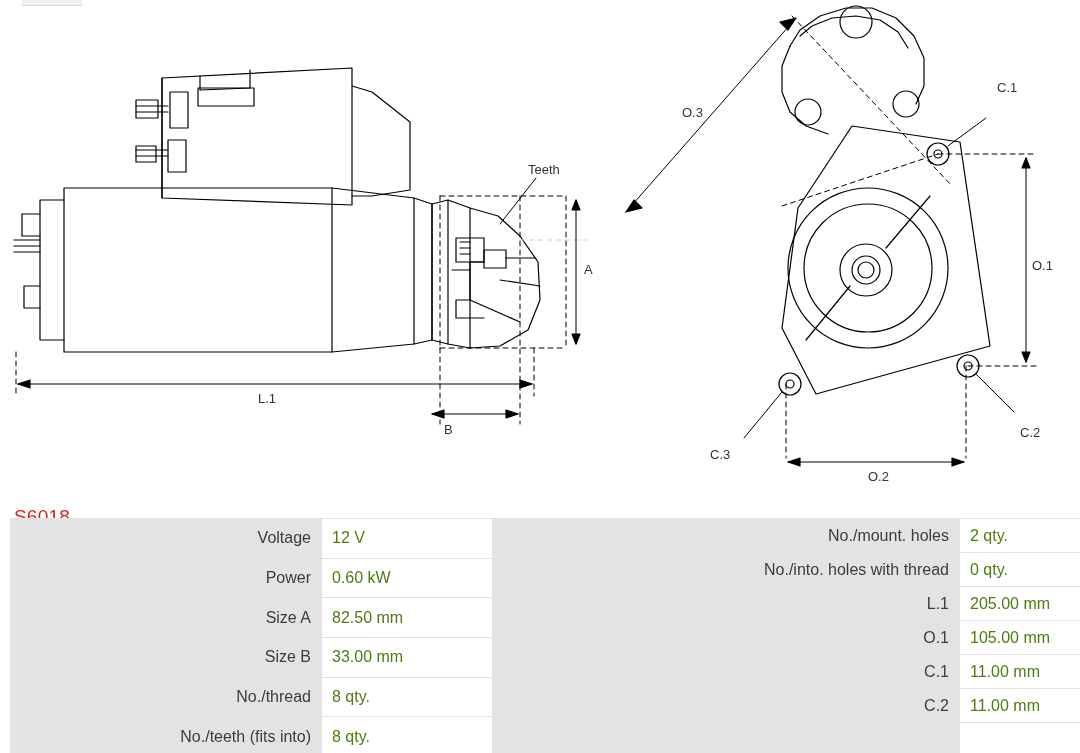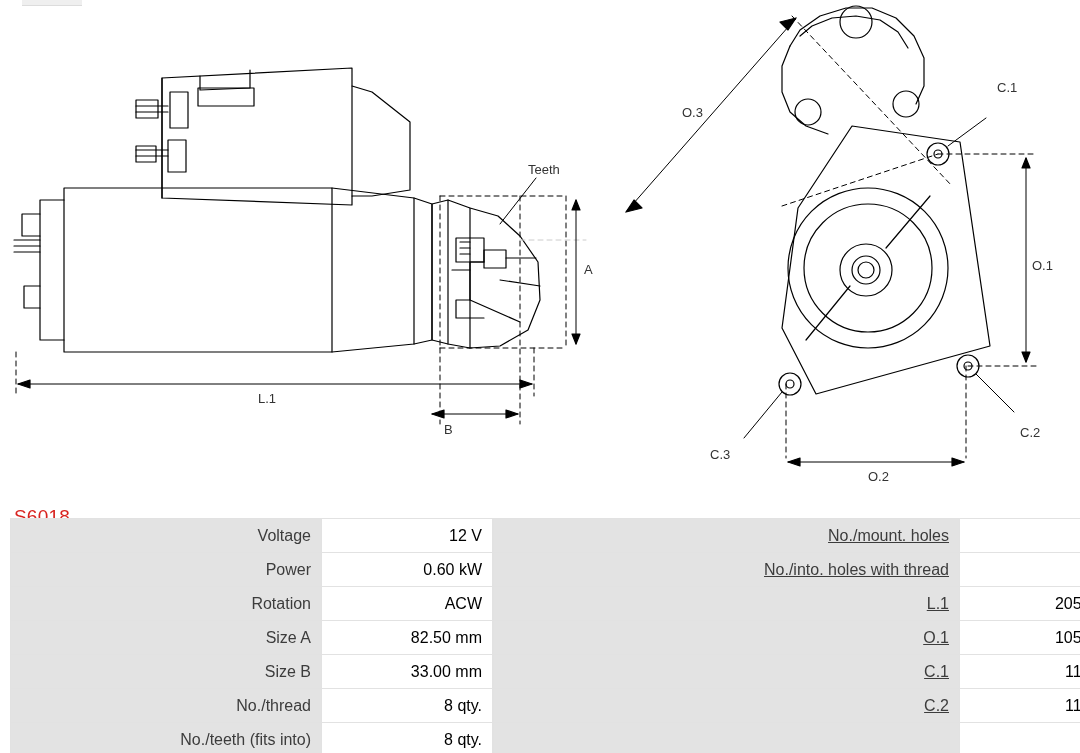--- a/index.html
+++ b/index.html
@@ -67,26 +67,25 @@
     overflow: hidden;
     text-overflow: ellipsis;
   }
   table.spec td.k {
     background: #e3e3e3;
     text-align: right;
     color: #3c3c3c;
   }
   table.spec td.v {
     background: #ffffff;
-    text-align: right;
-    color: #000000;
+    color: #4d7c0f;
   }
   table.spec.left td.k { width: 290px; }
   table.spec.left td.v { width: 150px; }
-  table.spec.right td.k { width: 445px; text-decoration: underline; }
+  table.spec.right td.k { width: 445px; }
   table.spec.right td.v { width: 165px; }
   td.empty { background: #ffffff; border-color: #ffffff; }
   
   #top-stub {
     position: absolute;
     left: 22px;
     top: 0px;
     width: 60px;
     height: 5px;
     background: #efefef;
@@ -241,24 +240,20 @@
       <tbody>
         <tr>
           <td class="k">Voltage</td>
           <td class="v">12 V</td>
         </tr>
         <tr>
           <td class="k">Power</td>
           <td class="v">0.60 kW</td>
         </tr>
         <tr>
-          <td class="k">Rotation</td>
-          <td class="v">ACW</td>
-        </tr>
-        <tr>
           <td class="k">Size A</td>
           <td class="v">82.50 mm</td>
         </tr>
         <tr>
           <td class="k">Size B</td>
           <td class="v">33.00 mm</td>
         </tr>
         <tr>
           <td class="k">No./thread</td>
           <td class="v">8 qty.</td>

